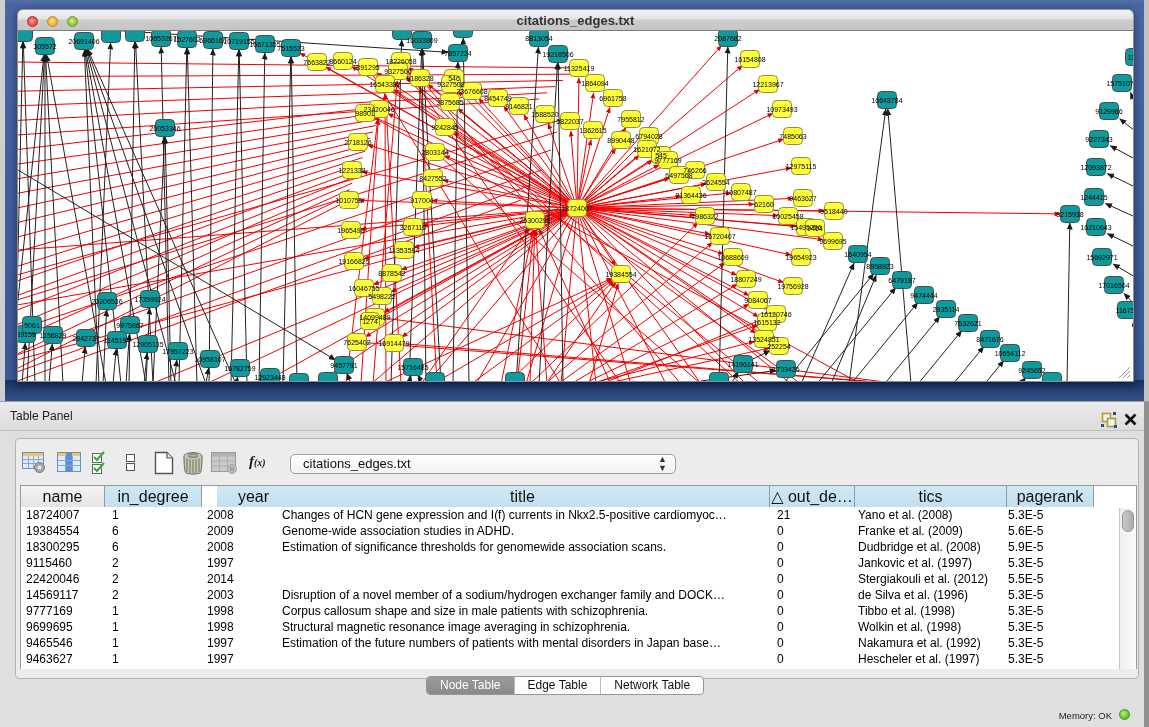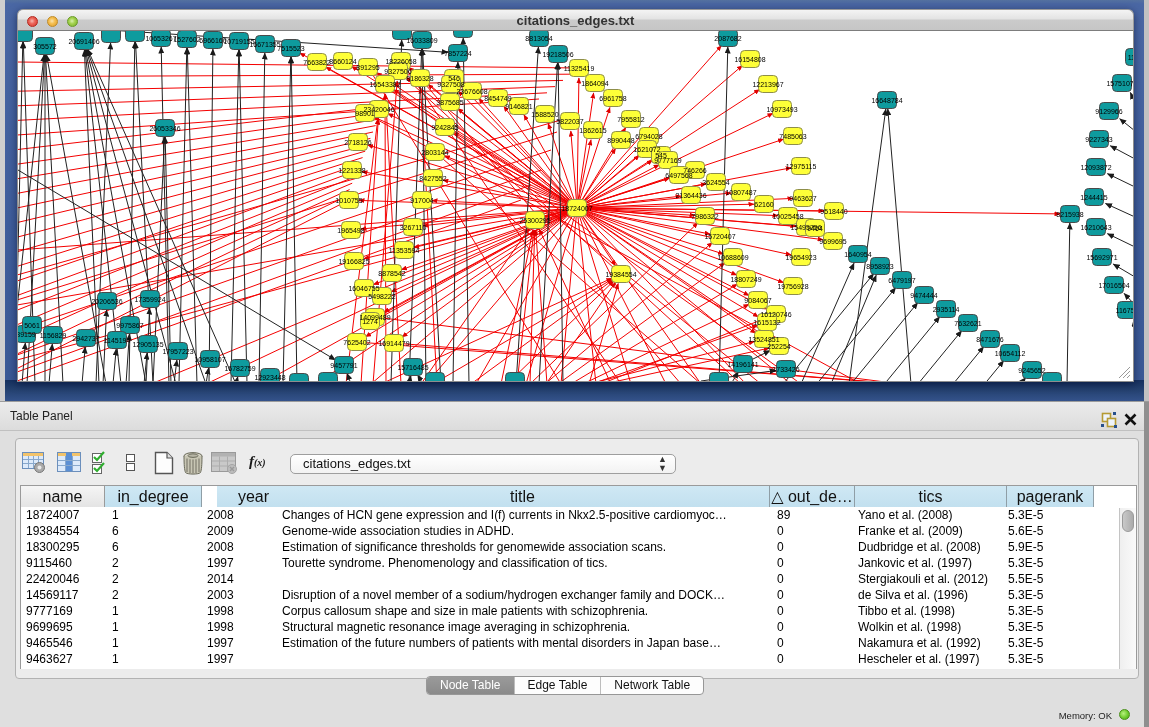--- a/index.html
+++ b/index.html
@@ -657,21 +657,21 @@
 <div class="hrow" style="left:196px;width:74px">year</div>
 <div class="hrow" style="left:255px;width:494px">title</div>
 <div class="hrow" style="left:749px;width:85px">△ out_de…</div>
 <div class="hrow" style="left:834px;width:152px">tics</div>
 <div class="hrow" style="left:986px;width:87px">pagerank</div>
 <div class="trow" style="top:21px;width:1100px">
           <div style="left:5px">18724007</div>
           <div style="left:91px">1</div>
           <div style="left:186px">2008</div>
           <div style="left:261px">Changes of HCN gene expression and I(f) currents in Nkx2.5-positive cardiomyoc…</div>
-          <div style="left:756px">89</div>
+          <div style="left:756px">21</div>
           <div style="left:837px">Yano et al. (2008)</div>
           <div style="left:987px">5.3E-5</div>
         </div>
 <div class="trow" style="top:37px;width:1100px">
           <div style="left:5px">19384554</div>
           <div style="left:91px">6</div>
           <div style="left:186px">2009</div>
           <div style="left:261px">Genome-wide association studies in ADHD.</div>
           <div style="left:756px">0</div>
           <div style="left:837px">Franke et al. (2009)</div>
@@ -683,21 +683,20 @@
           <div style="left:186px">2008</div>
           <div style="left:261px">Estimation of significance thresholds for genomewide association scans.</div>
           <div style="left:756px">0</div>
           <div style="left:837px">Dudbridge et al. (2008)</div>
           <div style="left:987px">5.9E-5</div>
         </div>
 <div class="trow" style="top:69px;width:1100px">
           <div style="left:5px">9115460</div>
           <div style="left:91px">2</div>
           <div style="left:186px">1997</div>
-          <div style="left:261px">Tourette syndrome. Phenomenology and classification of tics.</div>
           <div style="left:756px">0</div>
           <div style="left:837px">Jankovic et al. (1997)</div>
           <div style="left:987px">5.3E-5</div>
         </div>
 <div class="trow" style="top:85px;width:1100px">
           <div style="left:5px">22420046</div>
           <div style="left:91px">2</div>
           <div style="left:186px">2014</div>
           <div style="left:756px">0</div>
           <div style="left:837px">Stergiakouli et al. (2012)</div>

